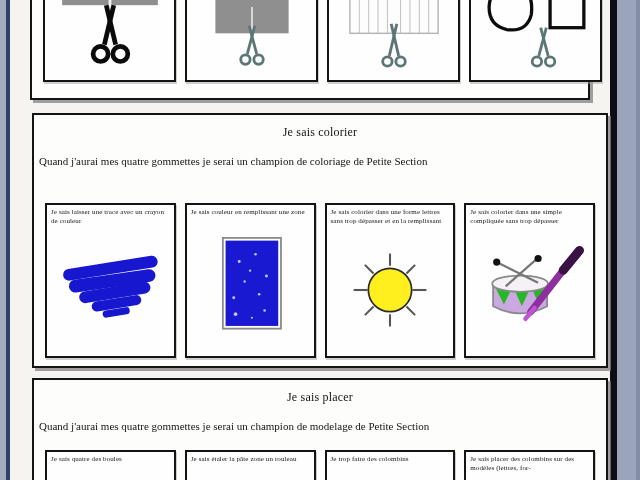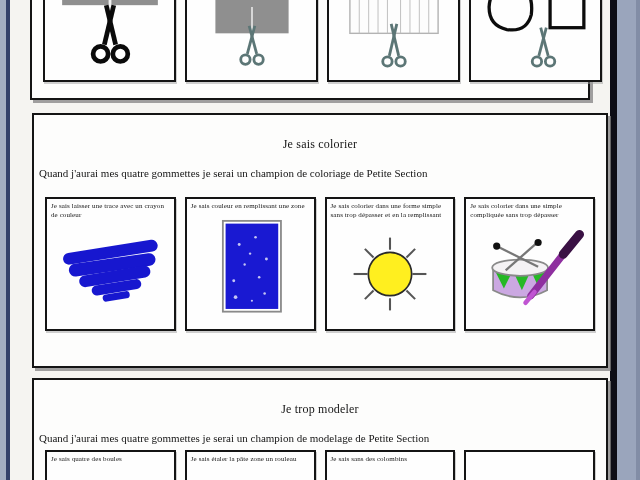--- a/index.html
+++ b/index.html
@@ -5,33 +5,33 @@
   html,body{margin:0;padding:0;}
   #stage{
     position:relative;width:640px;height:480px;overflow:hidden;
     background:#f5f4f1;font-family:"Liberation Serif", serif;color:#151515;
   }
   
   .frame-left{position:absolute;left:0;top:0;bottom:0;width:6px;background:#a3adc2;border-right:4px solid #33406a;}
   .frame-right{position:absolute;right:0;top:0;bottom:0;width:23px;background:#9aa5bc;border-left:7px solid #0d0d16;box-shadow:inset -4px 0 0 #828da6;}
   
   .section{position:absolute;background:#fdfdfc;border:2px solid #141414;box-shadow:3px 3px 0 rgba(130,130,130,.75);}
-  .sec-title{text-align:center;font-size:12px;margin-top:22px;letter-spacing:.2px;}
+  .sec-title{text-align:center;font-size:12px;margin-top:10px;letter-spacing:.2px;}
   .sec-sub{font-size:11px;margin:15px 4px 0 5px;white-space:nowrap;}
   .box-row{position:absolute;left:11px;right:11px;display:flex;gap:9px;}
   .skill-box{flex:1;border:2px solid #141414;background:#fefefe;padding:3px 3px 2px 4px;display:flex;flex-direction:column;box-shadow:1px 2px 0 rgba(160,160,160,.5);}
   .caption{font-size:7px;line-height:1.3;letter-spacing:.1px;}
   .pic{flex:1;display:flex;align-items:center;justify-content:center;}
   
   #sec-cut{left:30px;width:556px;top:-60px;height:156px;}
   #sec-cut .box-row{top:22px;height:118px;}
   #sec-cut .skill-box{justify-content:flex-end;padding-bottom:4px;}
   
   #sec-color{left:32px;width:572px;top:113px;height:251px;}
-  #sec-color .box-row{top:82px;height:134px;}
+  #sec-color .box-row{top:88px;height:155px;}
   
   #sec-model{left:32px;width:572px;top:378px;height:150px;}
   #sec-model .box-row{top:70px;height:72px;}
   svg{display:block;}
 </style>
 </head>
 <body>
 
 <div id="stage">
   <div class="frame-left"></div>
@@ -149,21 +149,21 @@
               <circle cx="64" cy="40" r="1.3"></circle>
                 <circle cx="48" cy="88" r="2.0"></circle>
               <circle cx="80" cy="84" r="1.4"></circle>
                 <circle cx="66" cy="92" r="1.2"></circle>
             </g>
           </svg>
         </div>
       </div>
 
       <div class="skill-box">
-        <div class="caption">Je sais colorier dans une forme simple sans trop dépasser et en la remplissant</div>
+        <div class="caption">Je sais colorier dans une forme lettres sans trop dépasser et en la remplissant</div>
         <div class="pic">
           <svg width="104" height="88" viewBox="0 0 120 100">
             <g stroke="#555" stroke-width="2.4">
               <line x1="60" y1="8" x2="60" y2="22"></line>
               <line x1="60" y1="78" x2="60" y2="92"></line>
               <line x1="18" y1="50" x2="34" y2="50"></line>
               <line x1="86" y1="50" x2="102" y2="50"></line>
               <line x1="31" y1="21" x2="41" y2="31"></line>
               <line x1="79" y1="69" x2="89" y2="79"></line>
               <line x1="31" y1="79" x2="41" y2="69"></line>
@@ -197,35 +197,36 @@
               <path d="M70,70 L60,82" stroke="#c055d2" stroke-width="5"></path>
             </g>
           </svg>
         </div>
       </div>
 
     </div>
   </div>
 
   <div class="section" id="sec-model">
-    <div class="sec-title">Je trop modeler</div>
+    <div class="sec-title">Je sais placer</div>
     <div class="sec-sub">Quand j'aurai mes quatre gommettes je serai un champion de modelage de Petite Section</div>
 
     <div class="box-row">
       <div class="skill-box">
         <div class="caption">Je sais quatre des boules</div>
         <div class="pic"></div>
       </div>
       <div class="skill-box">
         <div class="caption">Je sais étaler la pâte zone un rouleau</div>
         <div class="pic"></div>
       </div>
       <div class="skill-box">
-        <div class="caption">Je sais sans des colombins</div>
-        <div class="pic"></div>
-      </div>
-      <div class="skill-box">
+        <div class="caption">Je trop faire des colombins</div>
+        <div class="pic"></div>
+      </div>
+      <div class="skill-box">
+        <div class="caption">Je sais placer des colombins sur des modèles (lettres, for-</div>
         <div class="pic"></div>
       </div>
     </div>
   </div>
 
 </div>
 
 </body></html>

